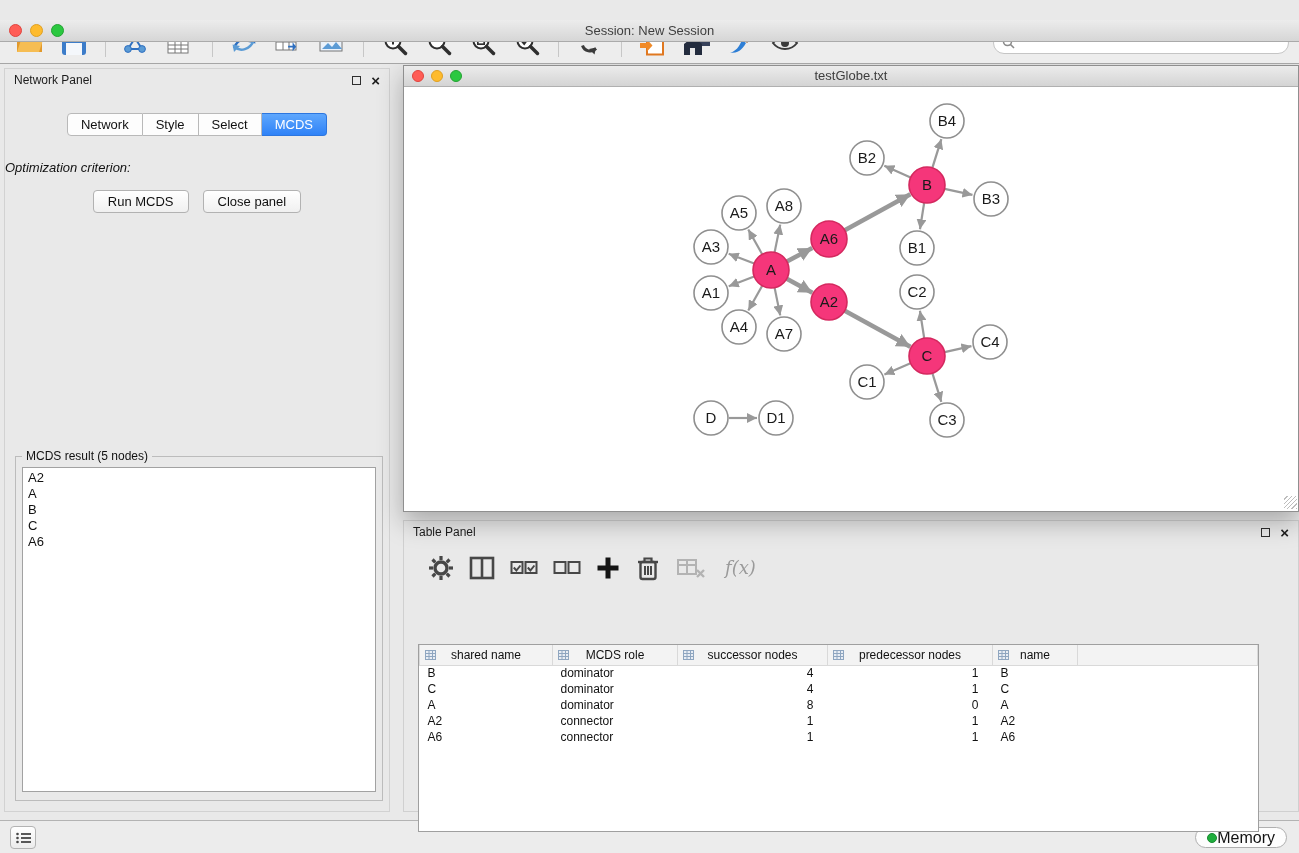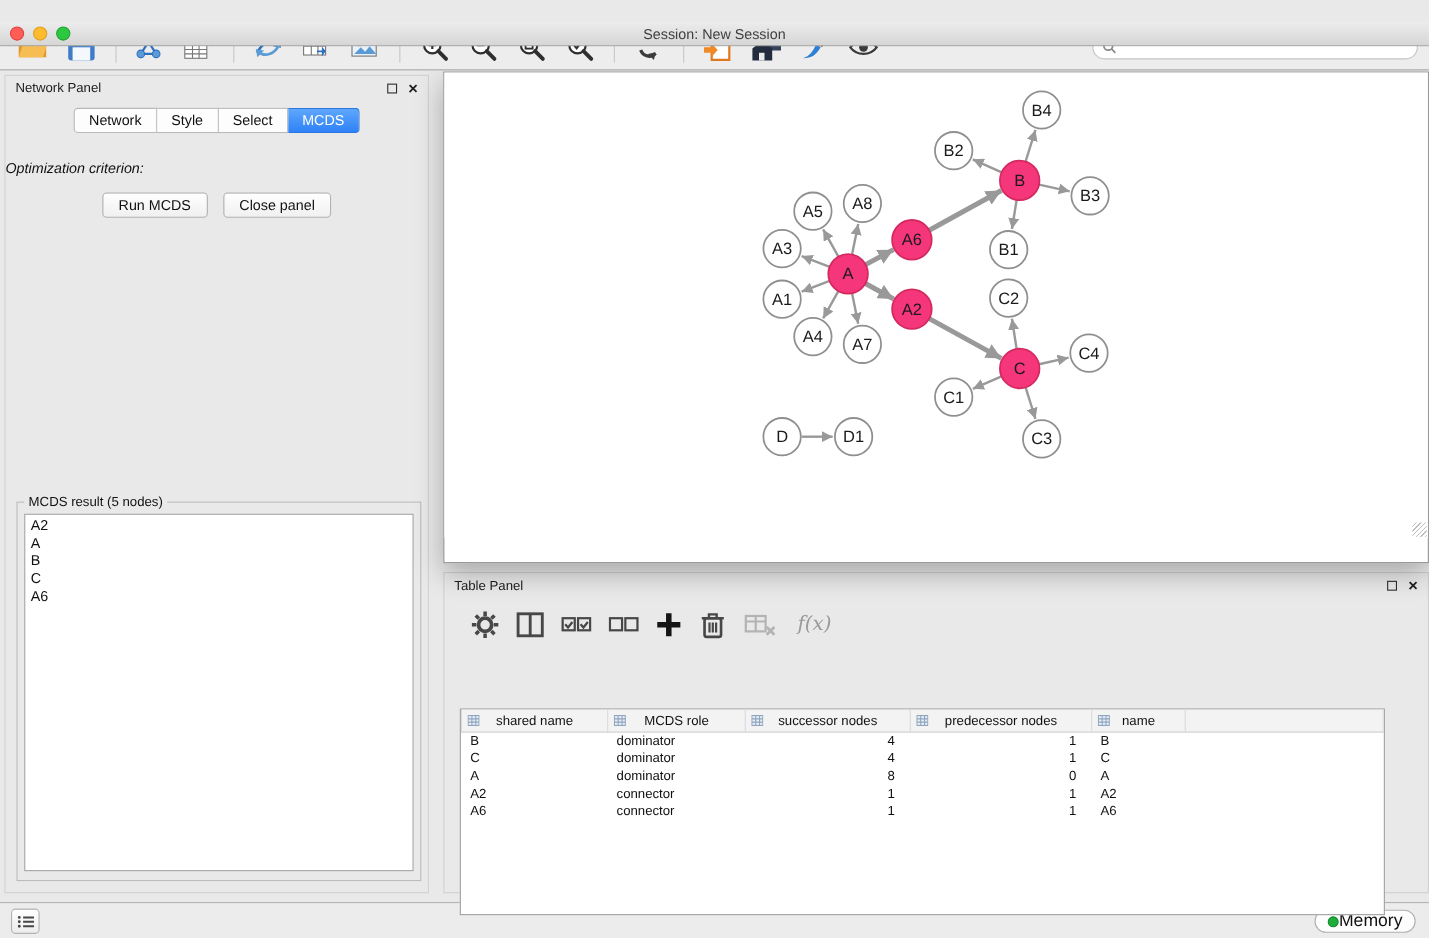--- a/index.html
+++ b/index.html
@@ -26,21 +26,21 @@
     border-radius:12px; display:flex; align-items:center; padding:0 8px; gap:5px; }
   .searchbox input { border:none; outline:none; flex:1; font-size:12px; font-family:inherit; background:transparent; }
 
   
   .control-panel { position:absolute; left:4px; top:68px; width:386px; height:744px;
     background:#e9e9e9; border:1px solid #d2d2d2; z-index:10; }
   .panel-header { height:22px; display:flex; align-items:center; padding:0 9px; font-size:12px; color:#1c1c1c; }
   .win-btns { margin-left:auto; display:flex; gap:10px; align-items:center; }
   .minimize-box { width:9px; height:9px; border:1.5px solid #2e2e2e; display:inline-block; }
   .close-x { font-size:15px; font-weight:bold; color:#1e1e1e; line-height:1; }
-  .cp-tabs { display:flex; justify-content:center; margin-top:7px; }
+  .cp-tabs { display:flex; justify-content:center; margin-top:22px; }
   .cp-tab { font-size:13px; padding:3px 13px; background:#fdfdfd; border:1px solid #b9b9b9; border-left:none; color:#111; }
   .cp-tab:first-child { border-left:1px solid #b9b9b9; border-radius:4px 0 0 4px; }
   .cp-tab:last-child { border-radius:0 4px 4px 0; }
   .cp-tab.active { background:linear-gradient(#5ea7fd,#2f82f7); color:#fff; border-color:#2c76df; }
   .opt-label { margin-top:24px; font-size:13px;font-style:italic; }
   .criterion { margin:9px auto 0; width:312px; height:23px; background:#fff; border:1px solid #acacac;
     border-radius:4px; display:flex; align-items:center; position:relative; font-size:13px; padding-left:8px; }
   .stepper { position:absolute; right:1px; top:1px; bottom:1px; width:17px;
     background:linear-gradient(#71b4fe,#2d7df6); border-radius:3px; display:flex; flex-direction:column;
     align-items:center; justify-content:center; gap:1px; }
@@ -271,20 +271,28 @@
         <div class="result-item">A2</div>
         <div class="result-item">A</div>
         <div class="result-item">B</div>
         <div class="result-item">C</div>
         <div class="result-item">A6</div>
       </div>
   </div>
 </div>
 
 <div class="network-window">
+  <div class="nw-titlebar">
+    <div class="nw-traffic">
+      <span class="tl small red"></span>
+      <span class="tl small yellow"></span>
+      <span class="tl small green"></span>
+    </div>
+    <div class="nw-title">testGlobe.txt</div>
+  </div>
   <div class="nw-canvas">
     <svg width="894" height="423" viewBox="0 0 894 423">
       <defs>
         <marker id="arrow" markerUnits="userSpaceOnUse" markerWidth="12" markerHeight="10" refX="10" refY="5" orient="auto">
           <path d="M0 0 L10 5 L0 10 z" fill="#999999"></path>
         </marker>
         <marker id="arrow-big" markerUnits="userSpaceOnUse" markerWidth="16" markerHeight="14" refX="14" refY="7" orient="auto">
           <path d="M0 0 L14 7 L0 14 z" fill="#999999"></path>
         </marker>
       </defs>

